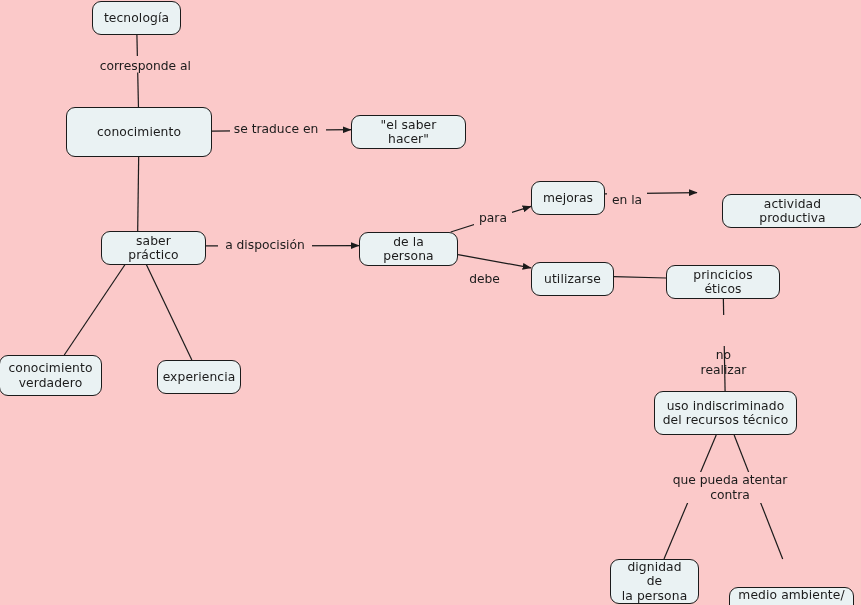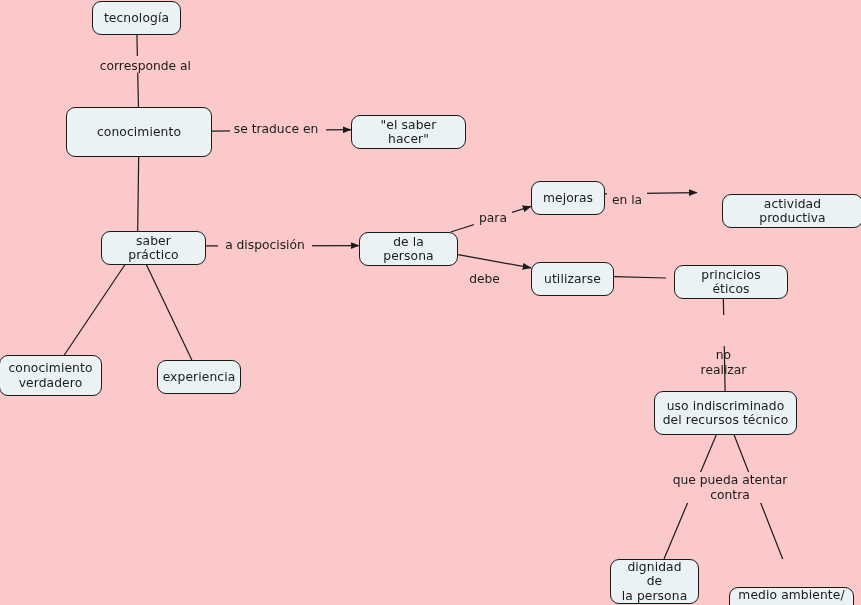--- a/index.html
+++ b/index.html
@@ -90,21 +90,21 @@
   </svg>
   <div id="node-layer">
       <div class="node" style="left: 92px; top: 1px; width: 89px; height: 30px;">tecnología</div>
       <div class="node" style="left: 66px; top: 107px; width: 146px; height: 50px;">conocimiento</div>
       <div class="node" style="left: 351px; top: 115px; width: 115px; height: 28px;">"el saber hacer"</div>
       <div class="node" style="left: 85px; top: 231px; width: 105px; height: 30px; margin-left: 16px;">saber práctico</div>
       <div class="node" style="left: 359px; top: 232px; width: 99px; height: 27px;">de la persona</div>
       <div class="node" style="left: 531px; top: 181px; width: 74px; height: 27px;">mejoras</div>
       <div class="node" style="left: 697px; top: 194px; width: 141px; height: 27px; margin-left: 25px;">actividad productiva</div>
       <div class="node" style="left: 531px; top: 262px; width: 83px; height: 27px;">utilizarse</div>
-      <div class="node" style="left: 666px; top: 265px; width: 114px; height: 29px; margin-left: 8px;">princicios éticos</div>
+      <div class="node" style="left: 666px; top: 265px; width: 114px; height: 29px;">princicios éticos</div>
       <div class="node" style="left: -1px; top: 355px; width: 103px; height: 41px;">conocimiento
 verdadero</div>
       <div class="node" style="left: 157px; top: 360px; width: 84px; height: 30px;">experiencia</div>
       <div class="node" style="left: 654px; top: 391px; width: 143px; height: 44px;">uso indiscriminado
 del recursos técnico</div>
       <div class="node" style="left: 610px; top: 559px; width: 89px; height: 45px;">dignidad de
 la persona</div>
       <div class="node" style="left: 729px; top: 587px; width: 125px; height: 45px;">medio ambiente/
 recursos naturales</div>
     </div>

